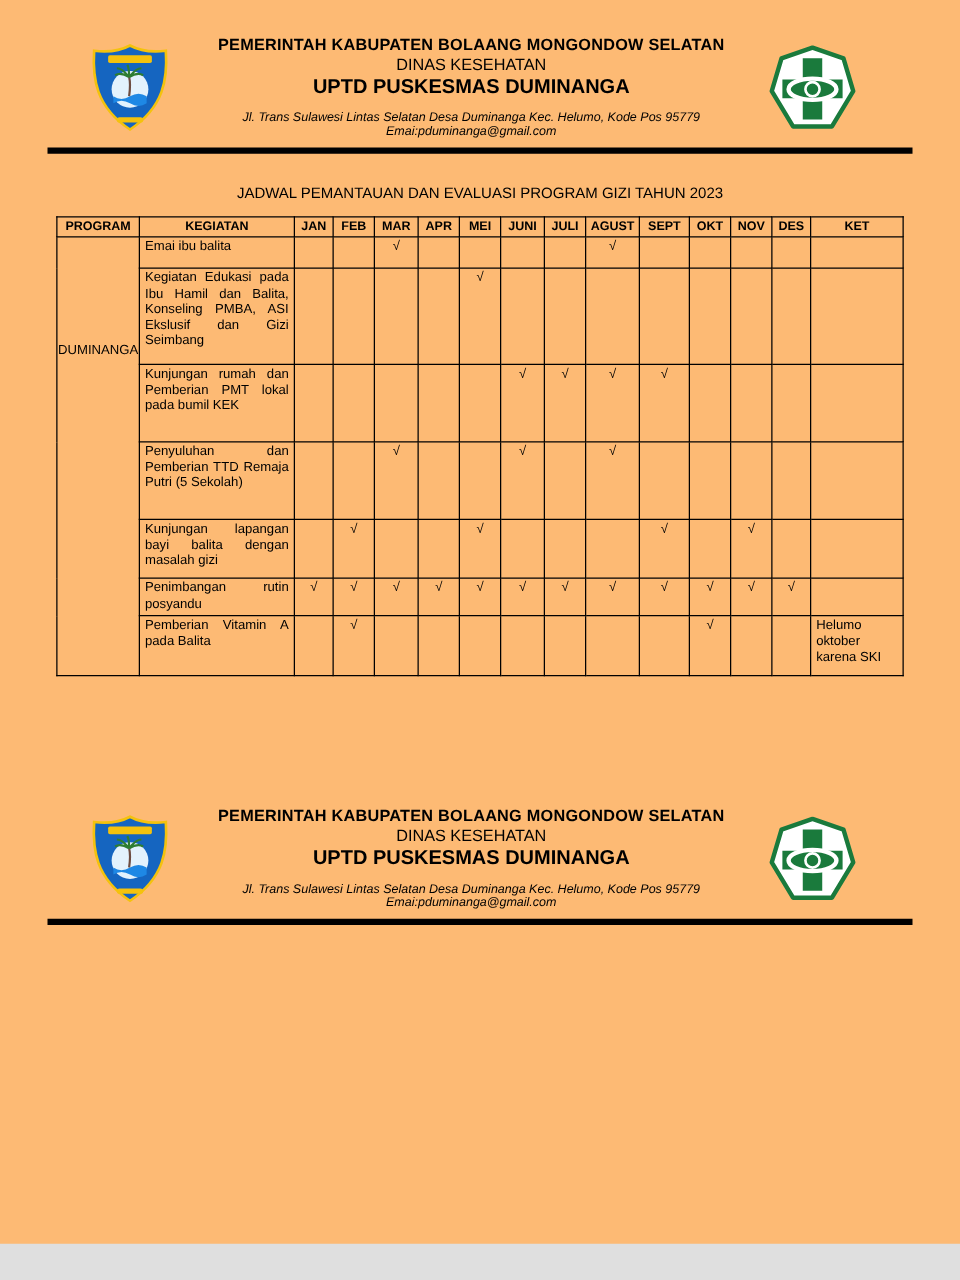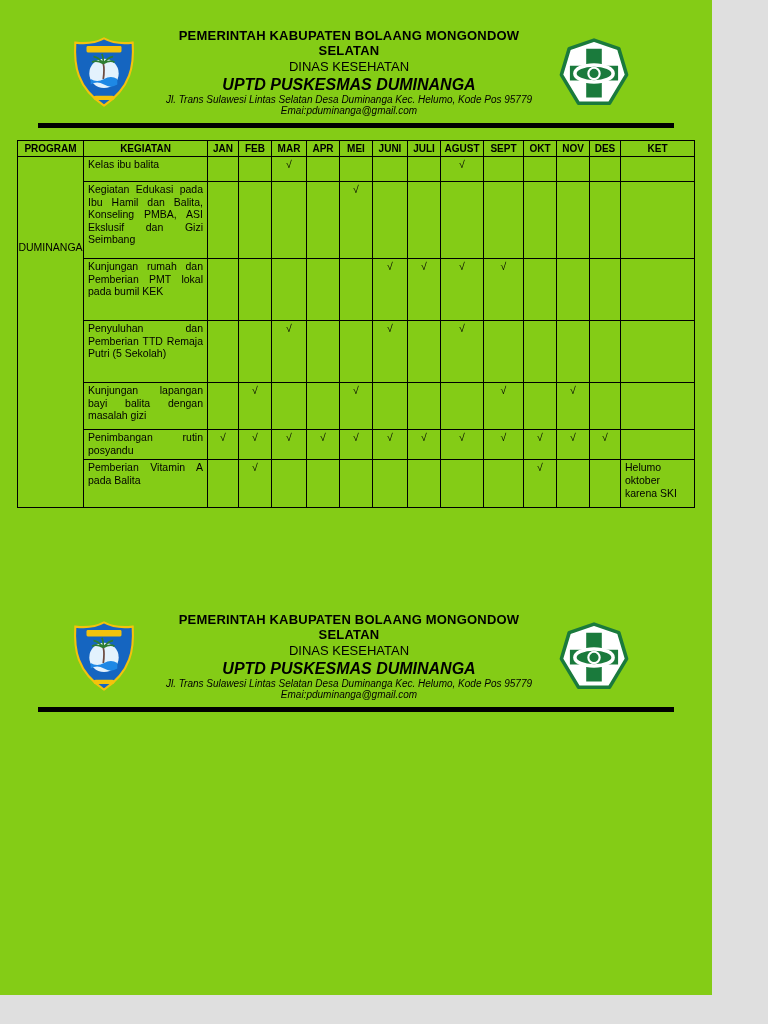--- a/index.html
+++ b/index.html
@@ -5,36 +5,36 @@
   * { margin: 0; padding: 0; box-sizing: border-box; }
   html, body { width: 768px; }
   body {
     height: 1024px;
     background: #dfdfdf;
     font-family: "Liberation Sans", sans-serif;
     color: #000;
     overflow: hidden;
   }
   .page {
-    width: 712px;
+    width: 768px;
     height: 995px;
-    background: #84cc16;
+    background: #fdba74;
     padding-top: 28px;
   }
   .doc-header {
     display: flex;
     align-items: center;
     padding: 0 80px 0 66px;
     gap: 10px;
   }
   .header-text { flex: 1; text-align: center; }
   .ht-gov   { font-size: 13px; font-weight: bold; letter-spacing: .2px; }
   .ht-dept  { font-size: 13px; font-weight: normal; margin-top: 1px; }
-  .ht-unit  { font-size: 16px; font-weight: bold; margin-top: 2px; font-style: italic; }
-  .ht-addr  { font-size: 10px; font-style: italic; margin-top: 0; }
+  .ht-unit  { font-size: 16px; font-weight: bold; margin-top: 2px; }
+  .ht-addr  { font-size: 10px; font-style: italic; margin-top: 10px; }
   .ht-mail  { font-size: 10px; font-style: italic; }
   .logo-box { width: 76px; display: flex; justify-content: center; }
   .thick-rule {
     height: 5px;
     background: #000;
     margin: 7px 38px 0 38px;
   }
   .doc-title {
     text-align: center;
     font-size: 12px;
@@ -109,20 +109,21 @@
       <svg width="72" height="68" viewBox="0 0 100 96">
         <path d="M50 3 L85 15 L96 52 L72 92 L28 92 L4 52 L15 15 Z" fill="#ffffff" stroke="#1a7a3c" stroke-width="5" stroke-linejoin="round"></path>
         <path d="M39 15 h22 v24 h23 v21 h-23 v24 h-22 v-24 h-23 v-21 h23 z" fill="#1a7a3c"></path>
         <ellipse cx="50" cy="50" rx="27" ry="12" fill="none" stroke="#ffffff" stroke-width="5"></ellipse>
         <circle cx="50" cy="50" r="8" fill="#1a7a3c" stroke="#ffffff" stroke-width="3"></circle>
       </svg>
     </div>
   </div>
   <div class="thick-rule"></div>
 
+  <div class="doc-title">JADWAL PEMANTAUAN DAN EVALUASI PROGRAM GIZI TAHUN 2023</div>
 
   <table class="schedule">
       <colgroup>
         <col style="width: 66px;">
         <col style="width: 124px;">
         <col style="width: 31px;">
         <col style="width: 33px;">
         <col style="width: 35px;">
         <col style="width: 33px;">
         <col style="width: 33px;">
@@ -150,21 +151,21 @@
           <th>SEPT</th>
           <th>OKT</th>
           <th>NOV</th>
           <th>DES</th>
           <th>KET</th>
         </tr>
       </thead>
       <tbody>
         <tr style="height: 25px;">
           <td rowspan="7" class="program-cell">DUMINANGA</td>
-          <td class="kegiatan-cell">Kelas ibu balita</td>
+          <td class="kegiatan-cell">Emai ibu balita</td>
           <td class="month-cell"></td>
           <td class="month-cell"></td>
           <td class="month-cell">√</td>
           <td class="month-cell"></td>
           <td class="month-cell"></td>
           <td class="month-cell"></td>
           <td class="month-cell"></td>
           <td class="month-cell">√</td>
           <td class="month-cell"></td>
           <td class="month-cell"></td>

